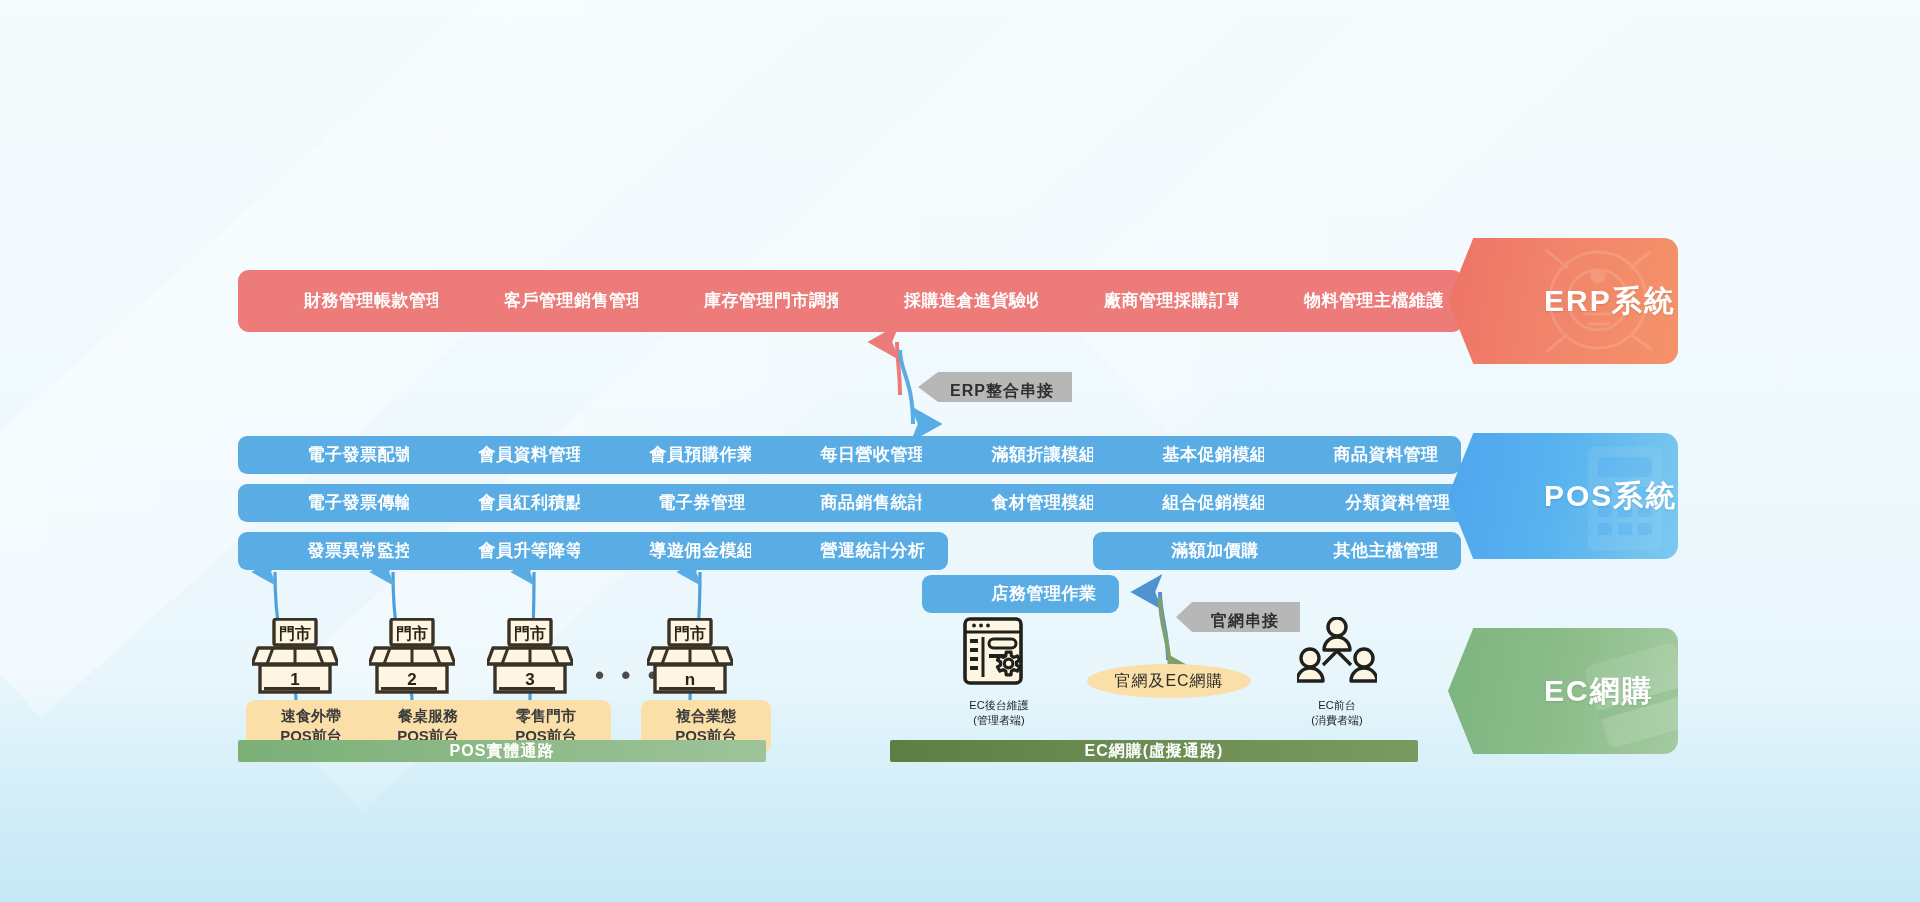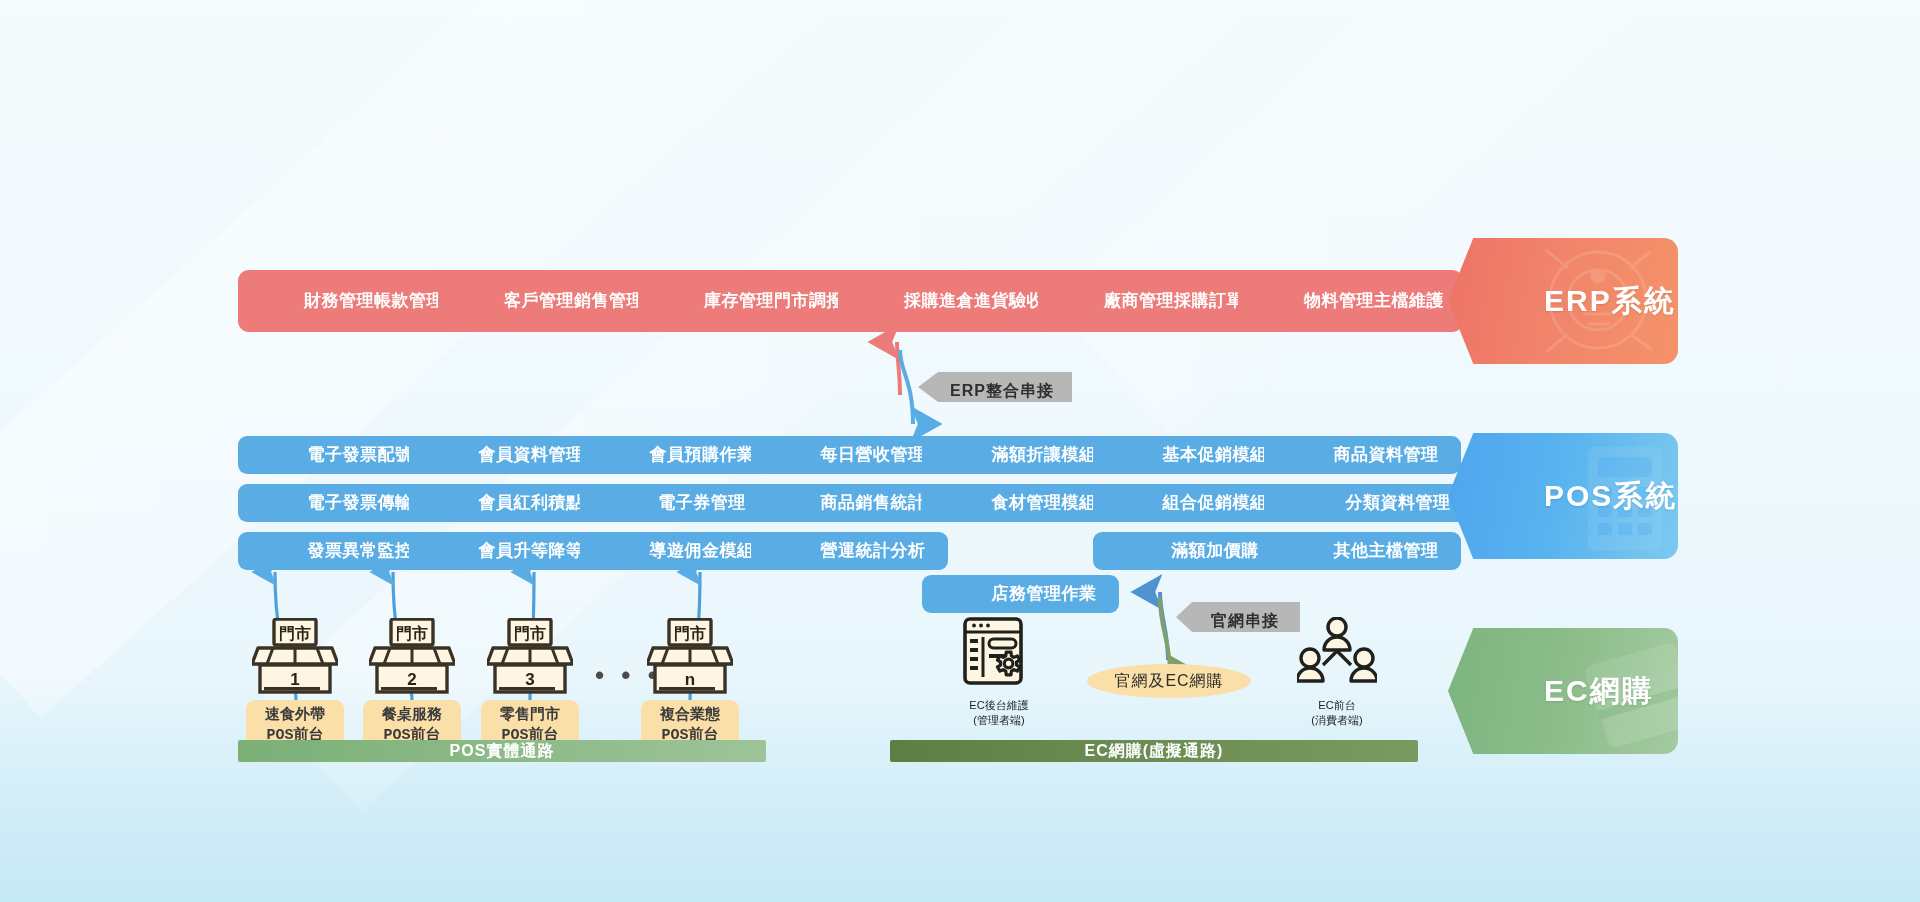--- a/index.html
+++ b/index.html
@@ -54,21 +54,21 @@
     padding-left:14px;
   }
 
   
   .store{position:absolute;width:86px;}
   .store svg{display:block;}
   .dots{position:absolute;font-size:26px;color:#4b4b4b;letter-spacing:5px;font-weight:900;}
 
   .tagbox{
     position:absolute;background:#fadfa8;color:#3b3b3b;border-radius:9px;
-    font-size:15px;text-align:center;line-height:1.35;padding:6px 0;font-weight:600;font-family:Liberation Mono, monospace;
+    font-size:15px;text-align:center;line-height:1.35;padding:6px 16px;font-weight:600;
   }
 
   .chanbar{
     position:absolute;height:22px;border-radius:2px;color:#fff;font-size:16px;
     display:flex;align-items:center;justify-content:center;letter-spacing:1px;font-weight:600;
   }
   .chan-pos{background:linear-gradient(90deg,#7bb077,#9ec399);}
   .chan-ec {background:linear-gradient(90deg,#5d7f45,#7b9a62);}
 
   .iconlabel{position:absolute;text-align:center;font-size:11px;color:#1d1d1d;line-height:1.4;width:160px;}

